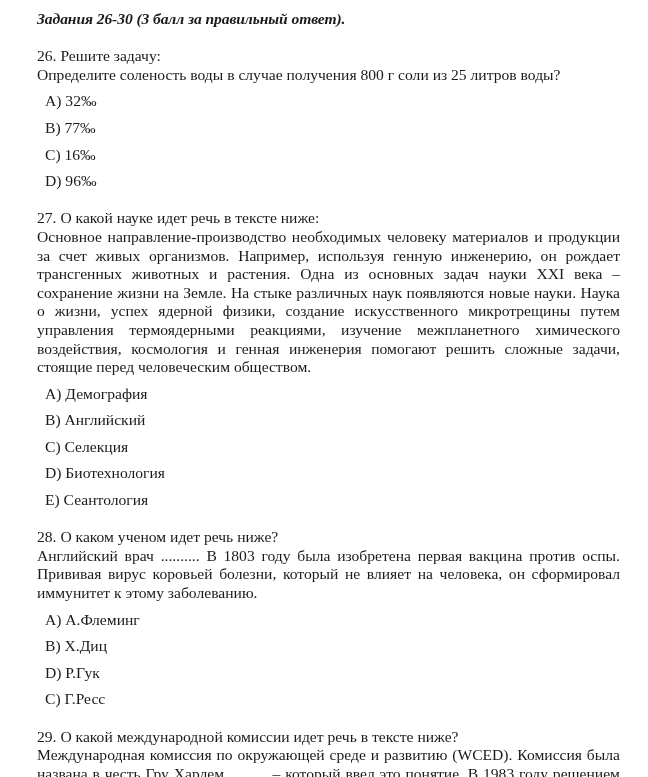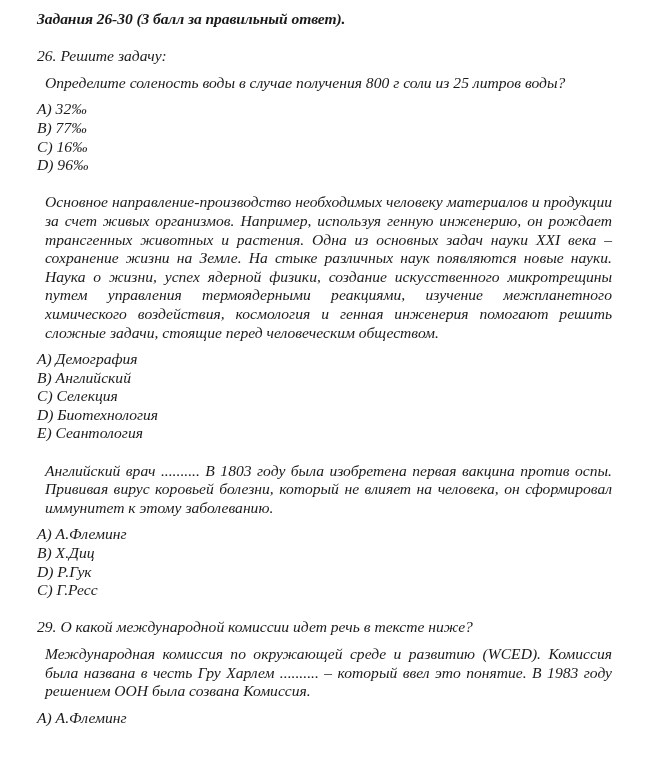--- a/index.html
+++ b/index.html
@@ -25,37 +25,36 @@
     }
     .heading {
       font-weight: bold;
       font-style: italic;
       font-size: 15.6px;
       margin: 0 0 18.6px 0;
       letter-spacing: -0.1px;
     }
     .task {
       margin: 0 0 18.6px 0;
-      font-style: italic;
     }
     .q-title {
       margin: 0;
     }
     .q-text {
-      margin: 8px;
+      margin: 0;
       text-align: justify;
       text-align-last: left;
     }
     .options {
       list-style: none;
       margin: 0;
       padding: 0;
     }
     .options li {
-      margin: 0;
+      margin: 8px;
       padding: 0;
     }
   </style>
 </head>
 <body>
 
 <div class="page">
   <p class="heading">Задания 26-30 (3 балл за правильный ответ).</p>
 
   <div class="task">
@@ -63,31 +62,33 @@
     <p class="q-text">Определите соленость воды в случае получения 800 г соли из 25 литров воды?</p>
     <ul class="options">
       <li>A) 32‰</li>
       <li>B) 77‰</li>
       <li>C) 16‰</li>
       <li>D) 96‰</li>
     </ul>
   </div>
 
   <div class="task">
+    <p class="q-title">27. О какой науке идет речь в тексте ниже:</p>
     <p class="q-text">Основное направление-производство необходимых человеку материалов и продукции за счет живых организмов. Например, используя генную инженерию, он рождает трансгенных животных и растения. Одна из основных задач науки XXI века – сохранение жизни на Земле. На стыке различных наук появляются новые науки. Наука о жизни, успех ядерной физики, создание искусственного микротрещины путем управления термоядерными реакциями, изучение межпланетного химического воздействия, космология и генная инженерия помогают решить сложные задачи, стоящие перед человеческим обществом.</p>
     <ul class="options">
       <li>A) Демография</li>
       <li>B) Английский</li>
       <li>C) Селекция</li>
       <li>D) Биотехнология</li>
       <li>E) Сеантология</li>
     </ul>
   </div>
 
   <div class="task">
+    <p class="q-title">28. О каком ученом идет речь ниже?</p>
     <p class="q-text">Английский врач .......... В 1803 году была изобретена первая вакцина против оспы. Прививая вирус коровьей болезни, который не влияет на человека, он сформировал иммунитет к этому заболеванию.</p>
     <ul class="options">
       <li>A) А.Флеминг</li>
       <li>B) Х.Диц</li>
       <li>D) Р.Гук</li>
       <li>C) Г.Ресс</li>
     </ul>
   </div>
 
   <div class="task">

